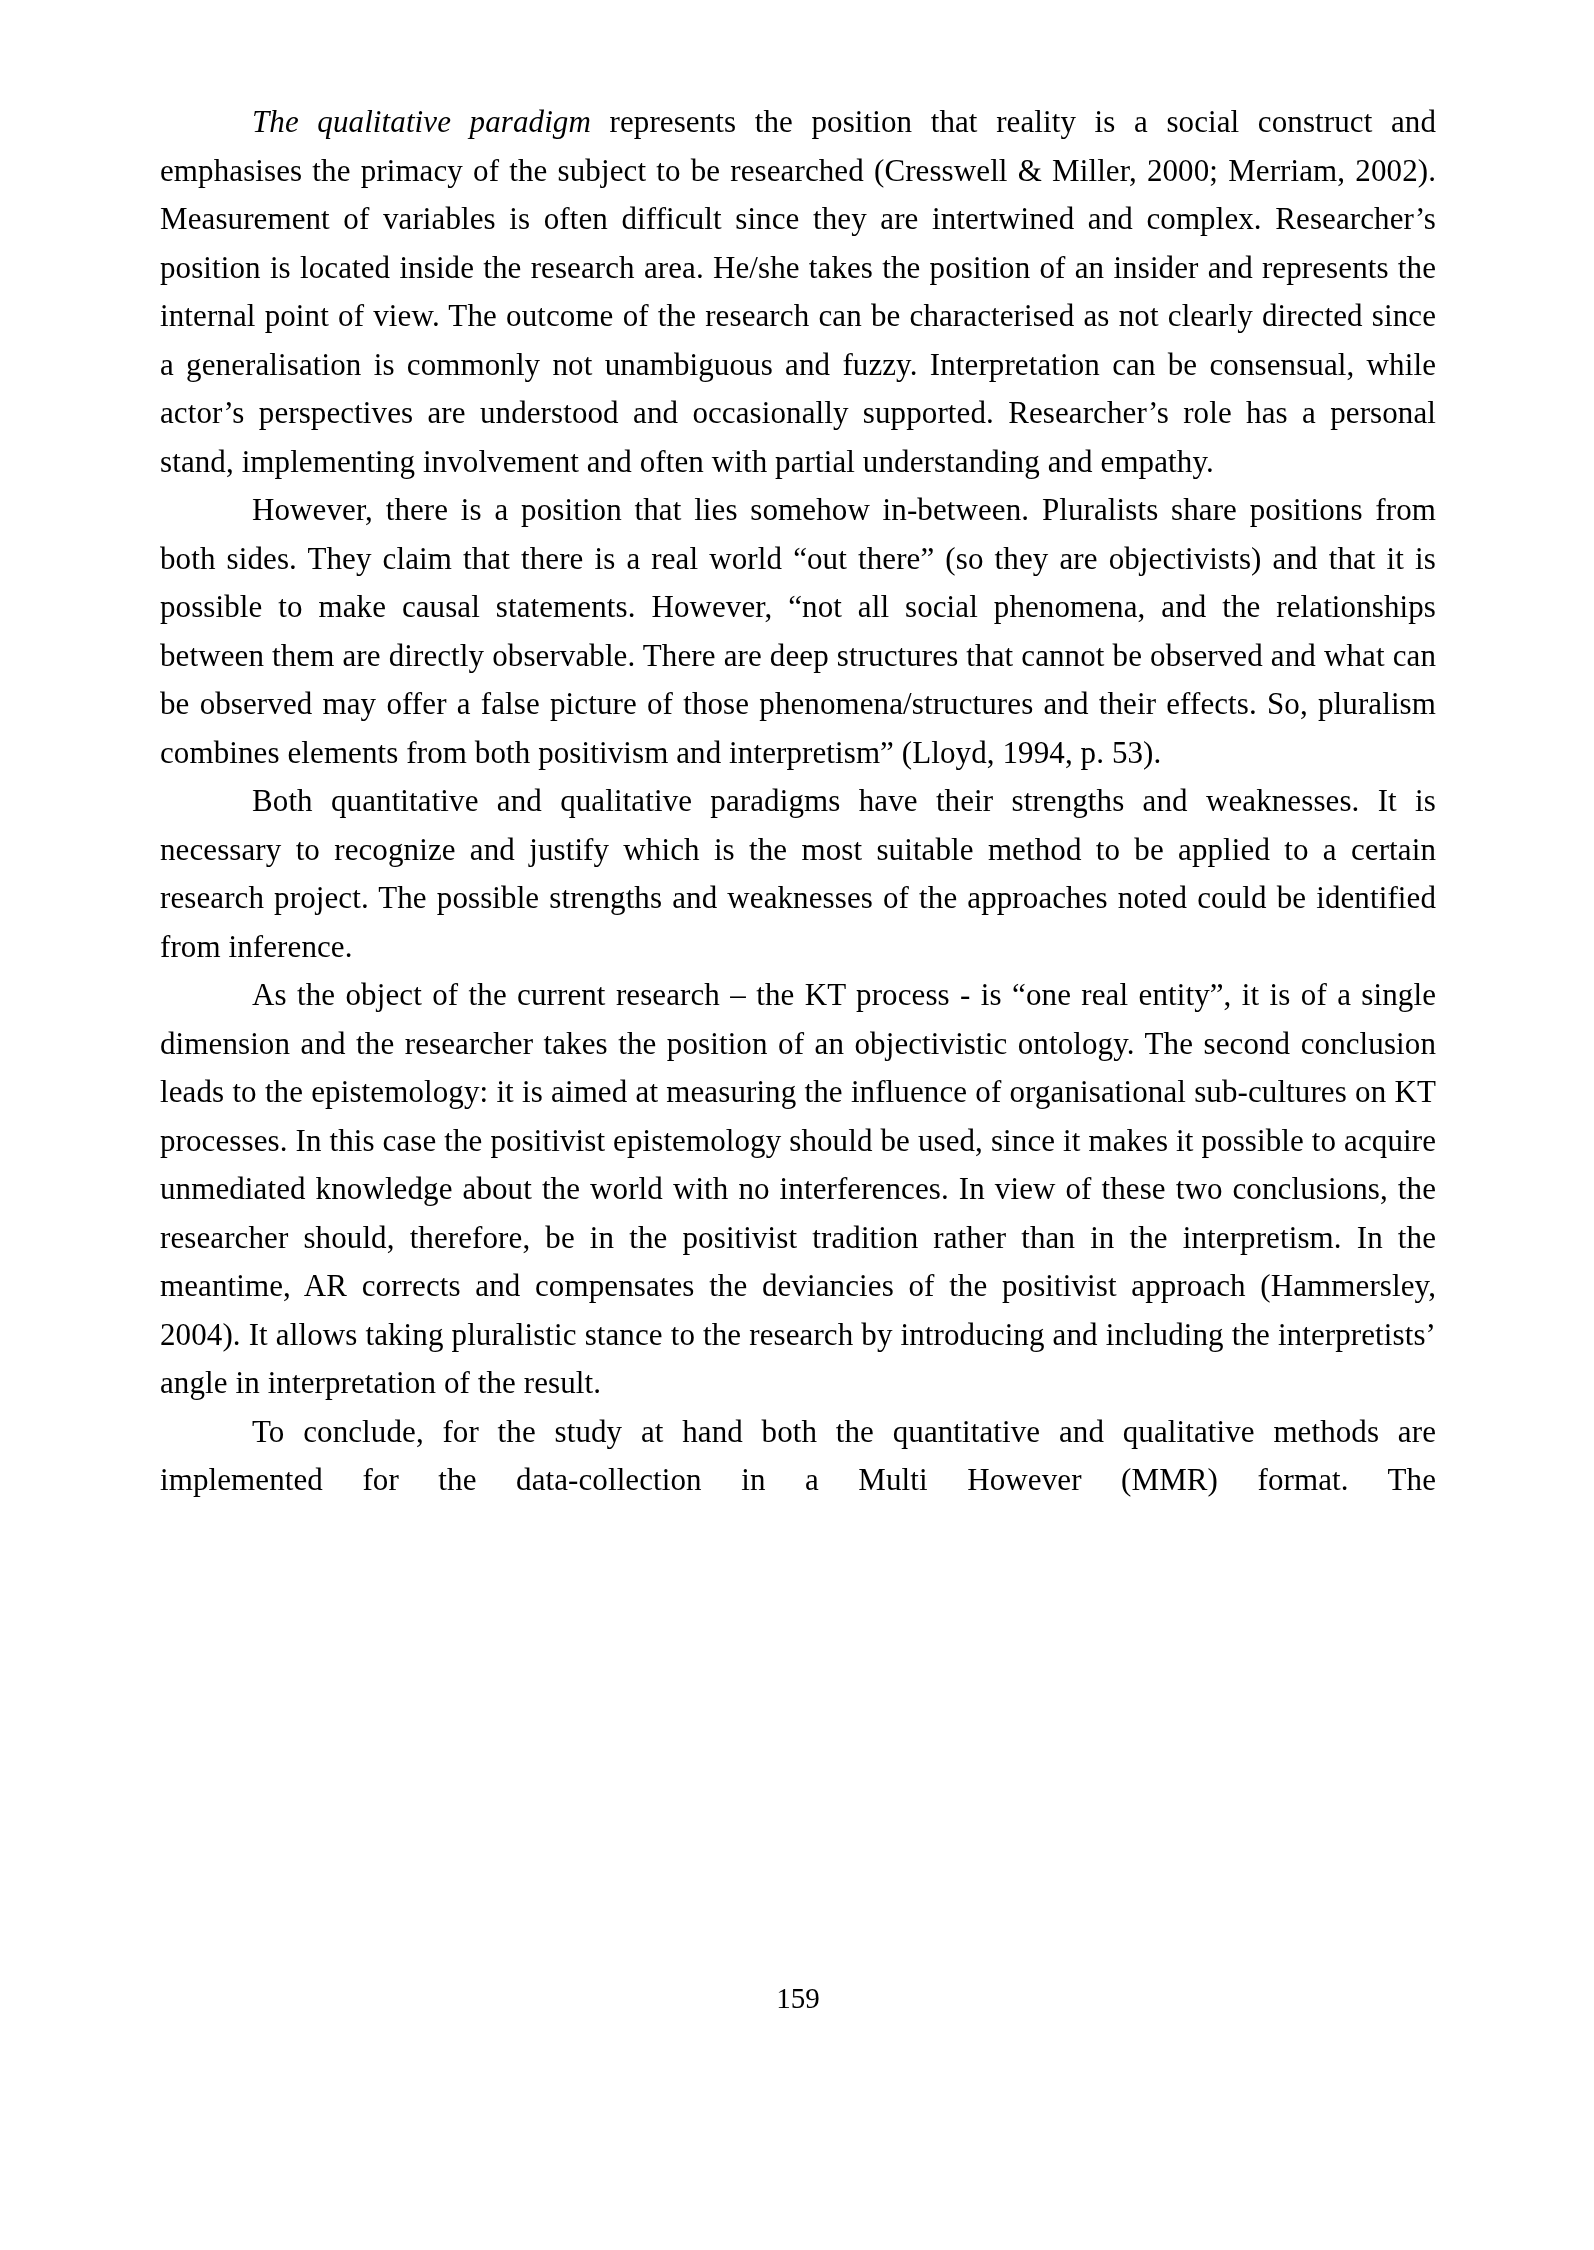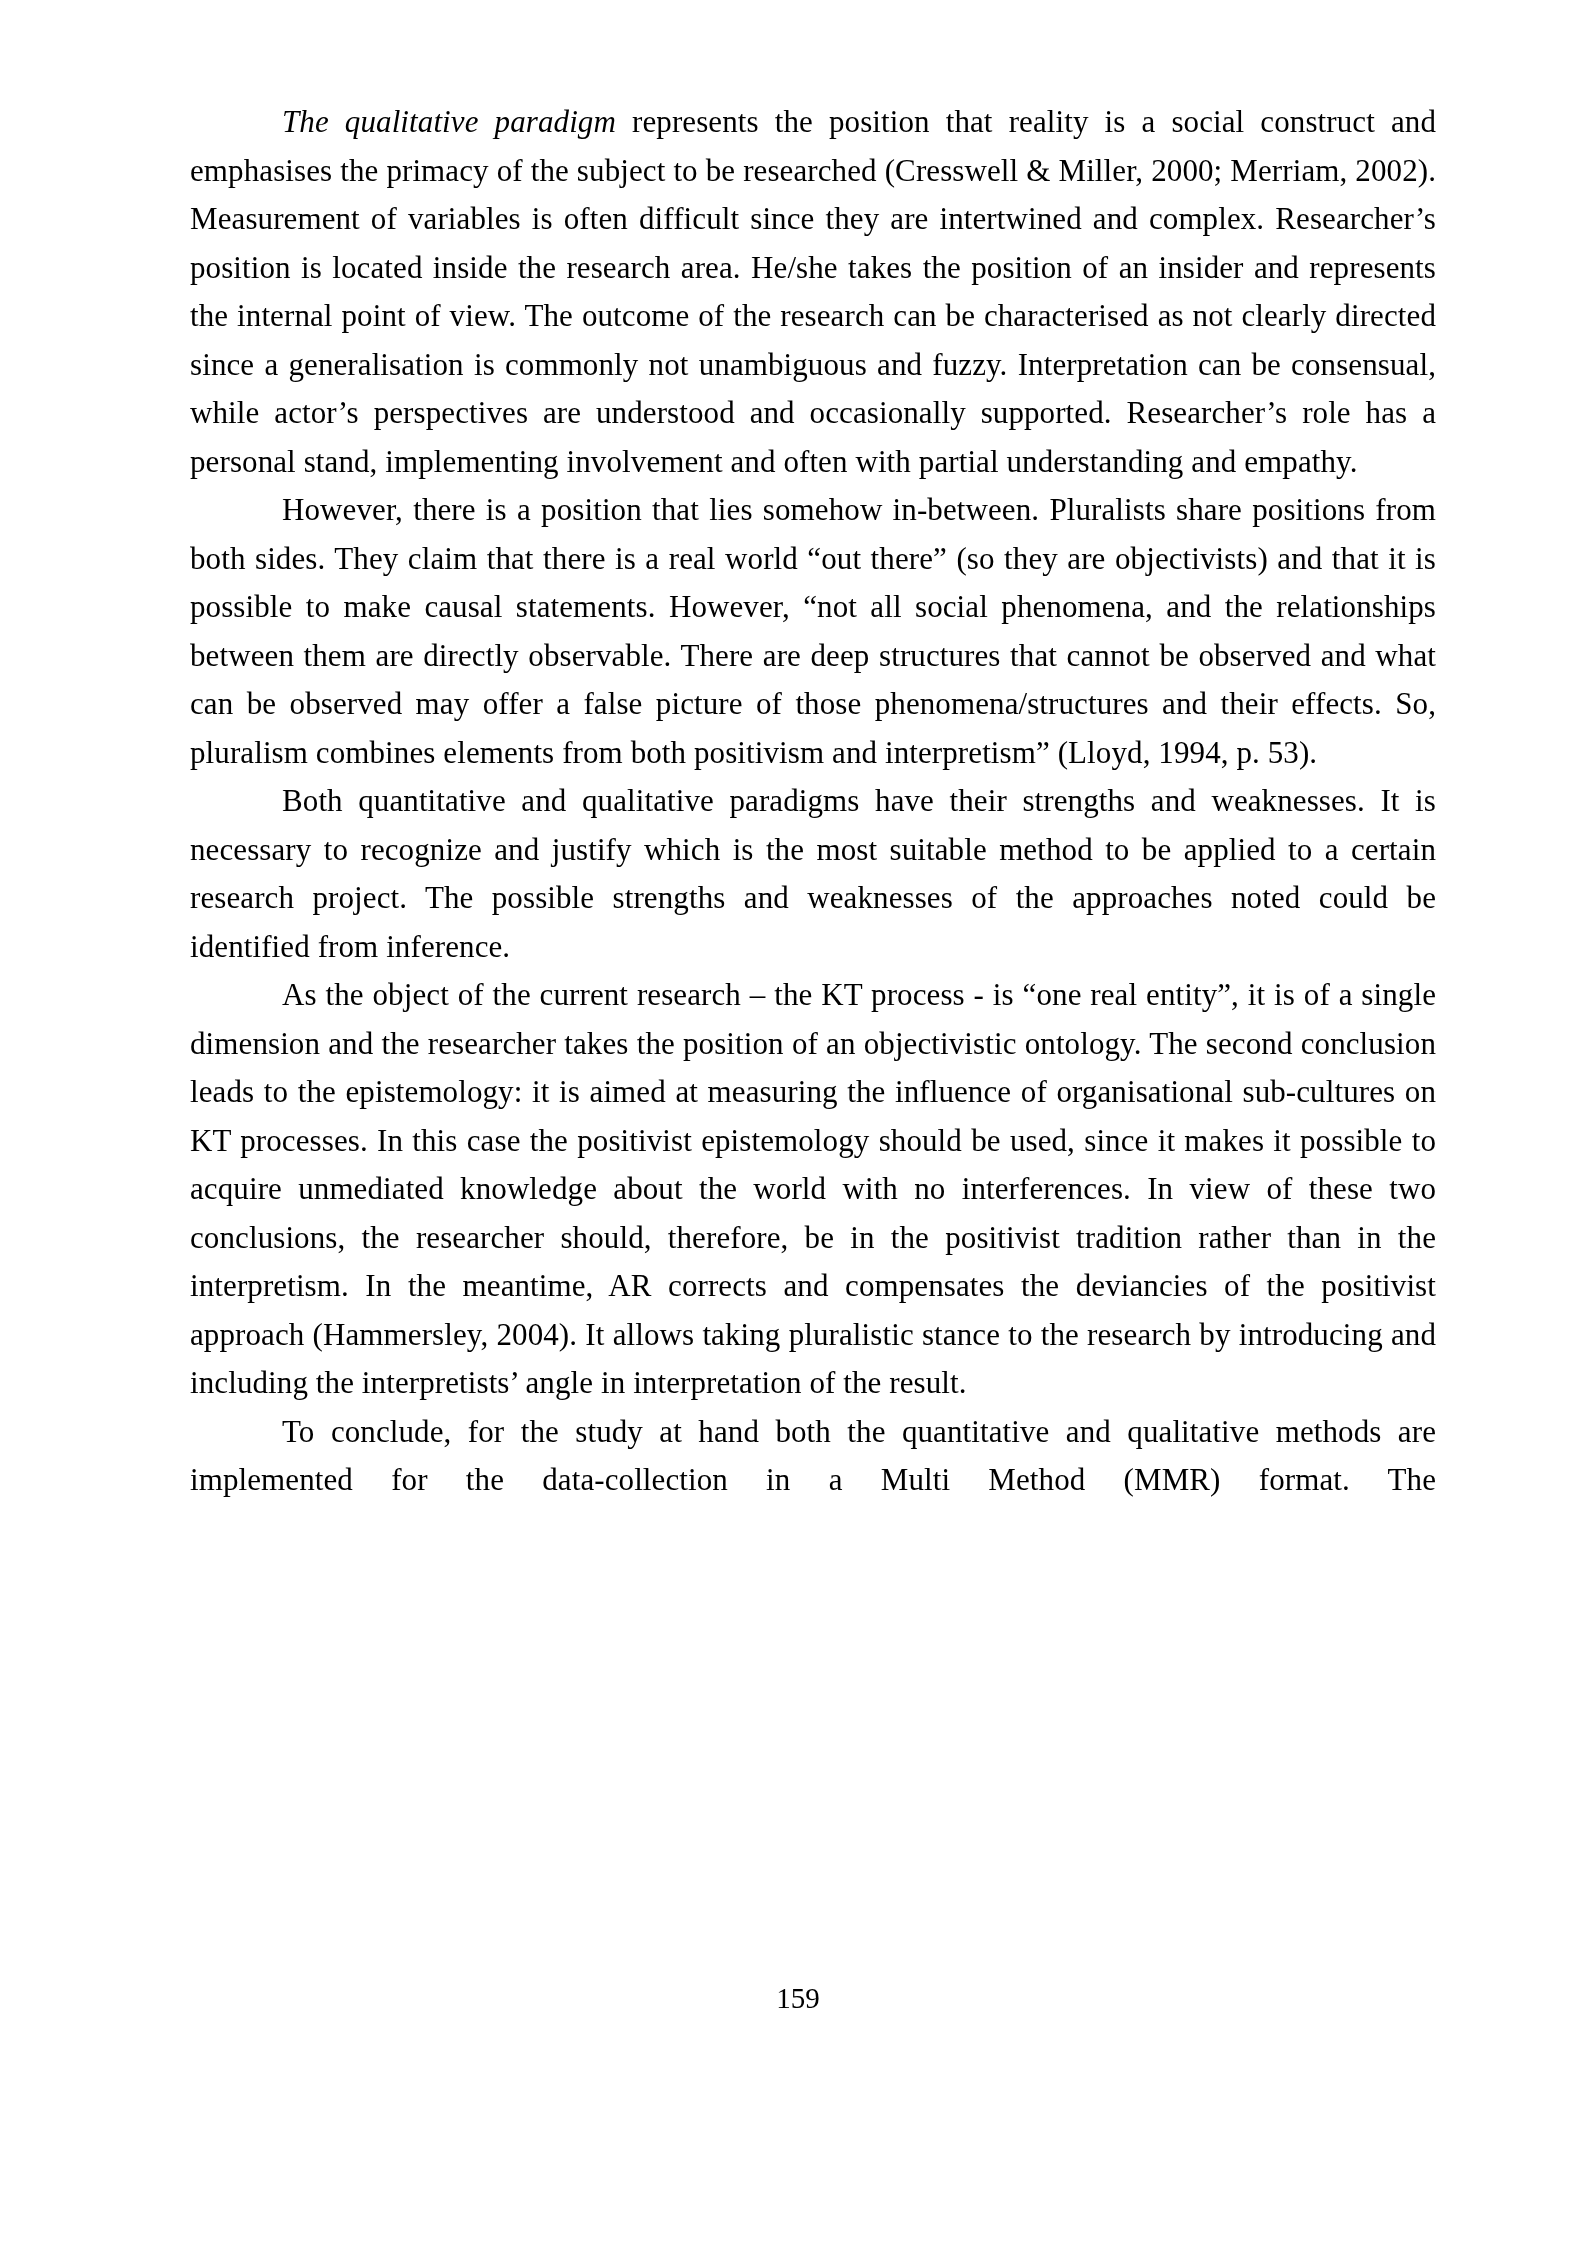--- a/index.html
+++ b/index.html
@@ -29,21 +29,20 @@
     line-height: 48.5px;
     text-align: justify;
     letter-spacing: 0.1px;
   }
   p.para {
     margin: 0;
     padding: 0;
   }
   p.para.indent {
     text-indent: 92px;
-    margin-left: 30px;
   }
   p.para.justify-last {
     text-align-last: justify;
   }
   .italic {
     font-style: italic;
   }
   .page-footer {
     position: absolute;
     left: 160px;
@@ -56,18 +55,18 @@
 </style>
 </head>
 <body>
 
 <div class="page">
   <div class="text-body">
       <p class="para indent"><span class="italic">The qualitative paradigm</span><span> represents the position that reality is a social construct and emphasises the primacy of the subject to be researched (Cresswell &amp; Miller, 2000; Merriam, 2002). Measurement of variables is often difficult since they are intertwined and complex. Researcher’s position is located inside the research area. He/she takes the position of an insider and represents the internal point of view. The outcome of the research can be characterised as not clearly directed since a generalisation is commonly not unambiguous and fuzzy. Interpretation can be consensual, while actor’s perspectives are understood and occasionally supported. Researcher’s role has a personal stand, implementing involvement and often with partial understanding and empathy.</span></p>
       <p class="para indent"><span>However, there is a position that lies somehow in-between. Pluralists share positions from both sides. They claim that there is a real world “out there” (so they are objectivists) and that it is possible to make causal statements. However, “not all social phenomena, and the relationships between them are directly observable. There are deep structures that cannot be observed and what can be observed may offer a false picture of those phenomena/structures and their effects. So, pluralism combines elements from both positivism and interpretism” (Lloyd, 1994, p. 53).</span></p>
       <p class="para indent"><span>Both quantitative and qualitative paradigms have their strengths and weaknesses. It is necessary to recognize and justify which is the most suitable method to be applied to a certain research project. The possible strengths and weaknesses of the approaches noted could be identified from inference.</span></p>
       <p class="para indent"><span>As the object of the current research – the KT process - is “one real entity”, it is of a single dimension and the researcher takes the position of an objectivistic ontology. The second conclusion leads to the epistemology: it is aimed at measuring the influence of organisational sub-cultures on KT processes. In this case the positivist epistemology should be used, since it makes it possible to acquire unmediated knowledge about the world with no interferences. In view of these two conclusions, the researcher should, therefore, be in the positivist tradition rather than in the interpretism. In the meantime, AR corrects and compensates the deviancies of the positivist approach (Hammersley, 2004). It allows taking pluralistic stance to the research by introducing and including the interpretists’ angle in interpretation of the result.</span></p>
-      <p class="para indent justify-last"><span>To conclude, for the study at hand both the quantitative and qualitative methods are implemented for the data-collection in a Multi Method (MMR) format. The</span></p>
+      <p class="para indent justify-last"><span>To conclude, for the study at hand both the quantitative and qualitative methods are implemented for the data-collection in a Multi However (MMR) format. The</span></p>
     </div>
   <div class="page-footer">
     <span>159</span>
   </div>
 </div>
 
 </body></html>

